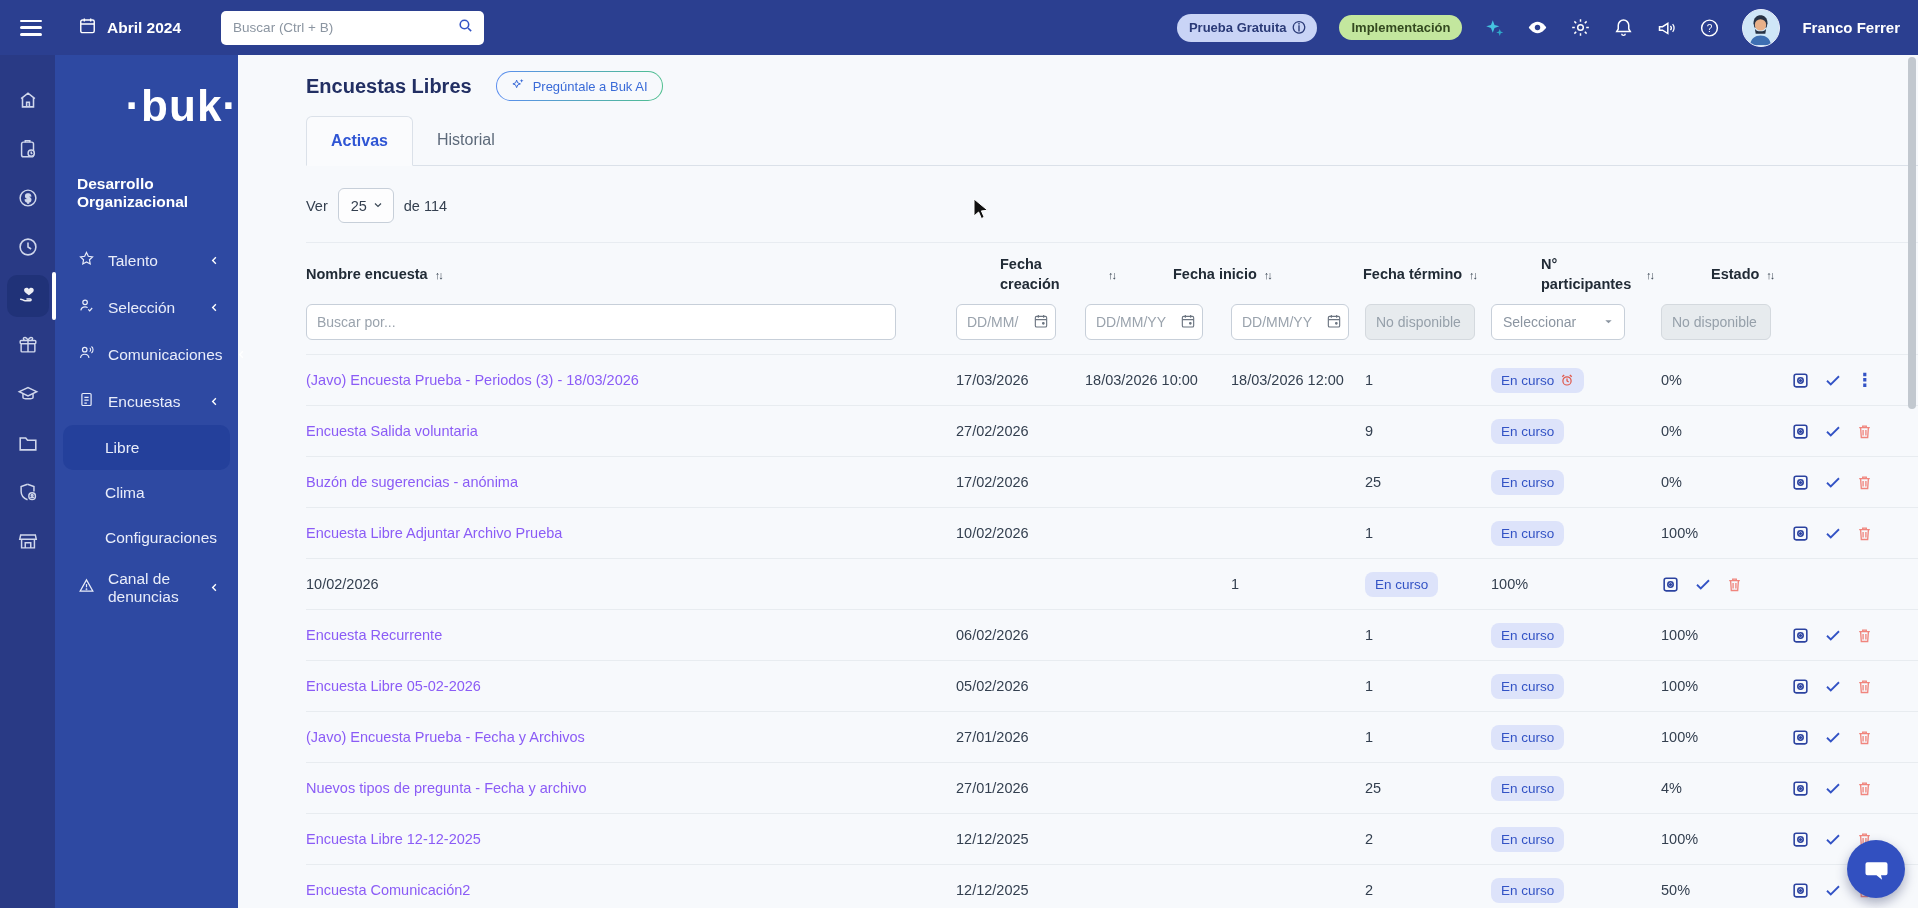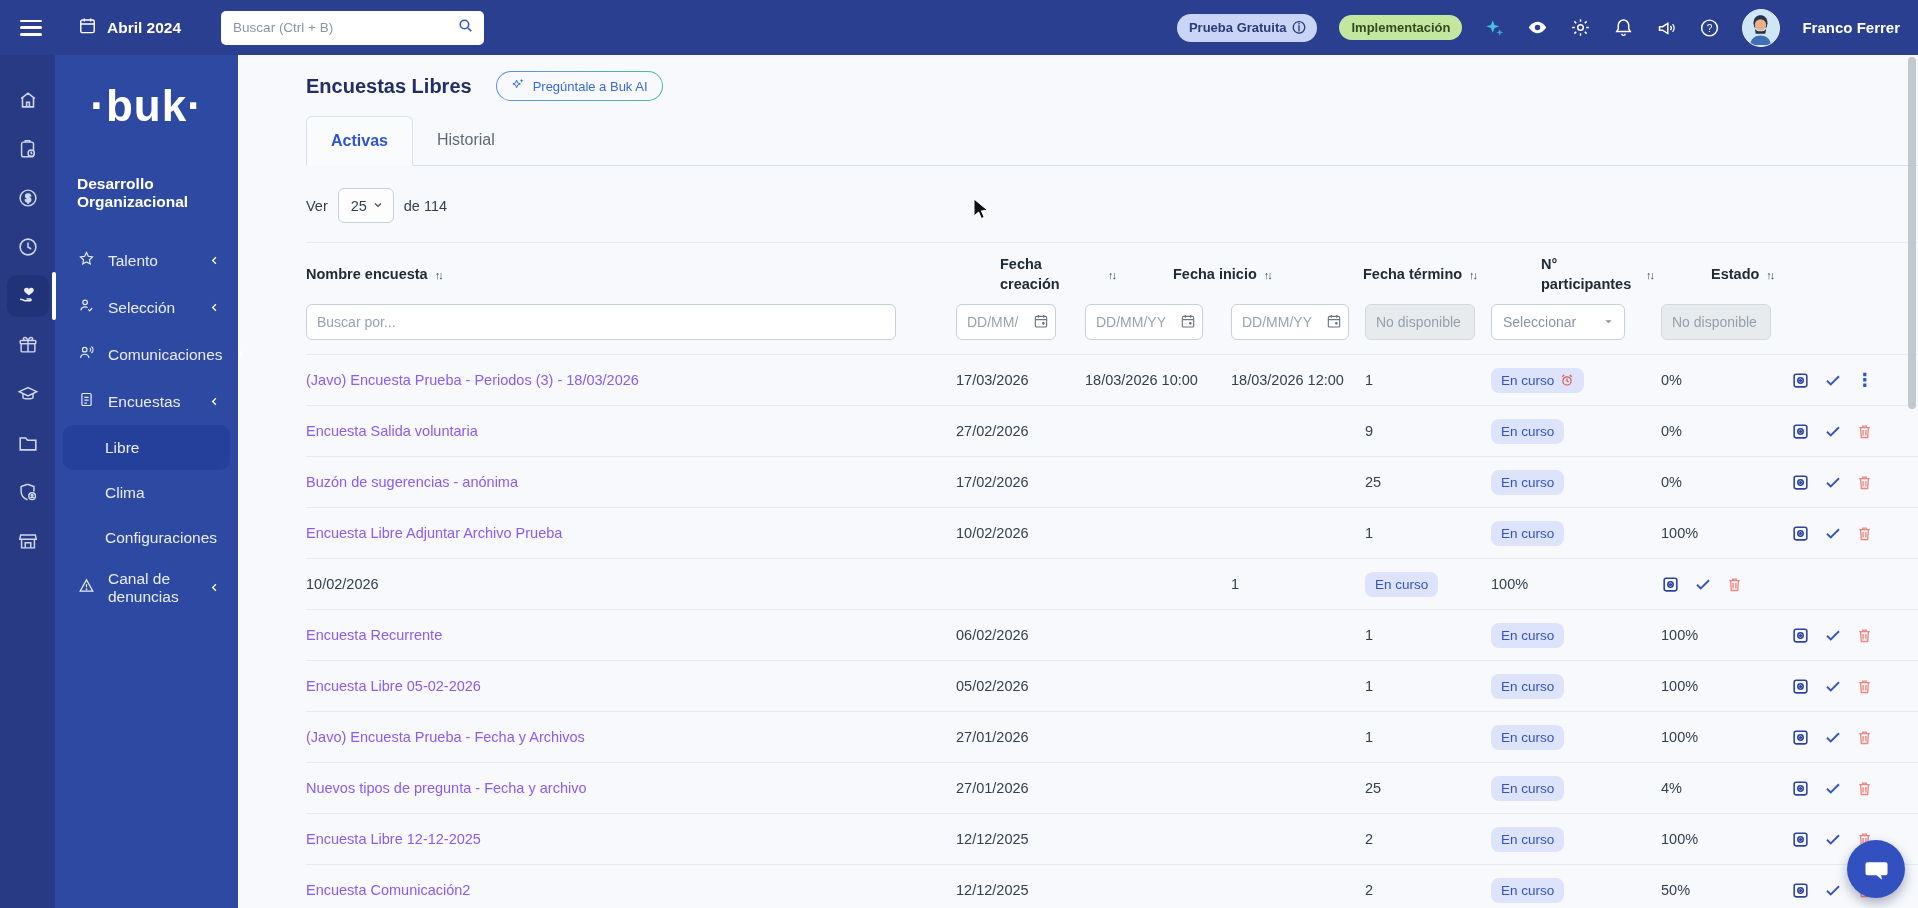--- a/index.html
+++ b/index.html
@@ -23,21 +23,21 @@
   .user-name{font-size:15px;font-weight:600;}
 
   
   .shell{display:flex;height:853px;}
   .rail{width:55px;background:#293a85;display:flex;flex-direction:column;align-items:center;padding-top:34px;gap:27px;flex-shrink:0;}
   .rail .ric{width:22px;height:22px;opacity:.92;cursor:pointer;}
   .rail-active{width:42px;height:42px;border-radius:10px;background:#203278;display:flex;align-items:center;justify-content:center;position:relative;margin:-10px 0;}
   .rail-active::after{content:"";position:absolute;right:-7px;top:-3px;width:4px;height:48px;background:#fff;border-radius:3px;}
 
   .sidebar{width:183px;background:#2e49a2;color:#eef1fb;flex-shrink:0;display:flex;flex-direction:column;}
-  .logo{font-size:44px;font-weight:700;color:#fff;text-align:center;margin-top:26px;letter-spacing:1px;}
+  .logo{font-size:44px;font-weight:700;color:#fff;text-align:right;margin-top:26px;letter-spacing:1px;}
   .side-section{font-size:15.5px;font-weight:700;padding-left:22px;margin-top:44px;color:#fff;}
   .side-menu{list-style:none;margin-top:26px;}
   .side-item{height:47px;display:flex;align-items:center;gap:13px;padding-left:23px;font-size:15.5px;cursor:pointer;color:#e9edfa;}
   .side-item .chev{margin-left:auto;margin-right:18px;display:flex;}
   .sub-item{height:45px;display:flex;align-items:center;padding-left:50px;font-size:15.5px;cursor:pointer;color:#e9edfa;}
   .sub-item.active{background:#24409b;border-radius:10px;margin:0 8px;padding-left:42px;}
 
   
   .main{flex:1;padding:16px 32px 0 68px;position:relative;}
   .title-row{display:flex;align-items:center;gap:24px;}

